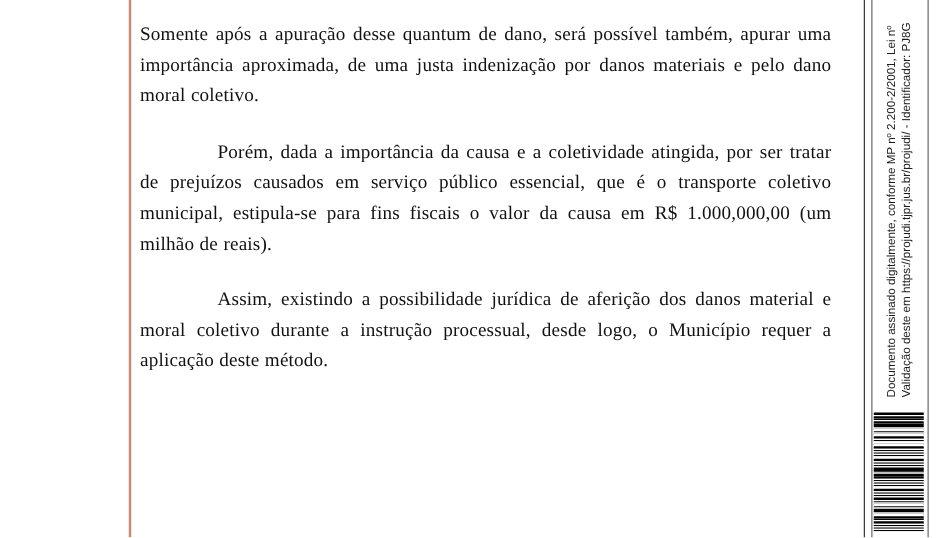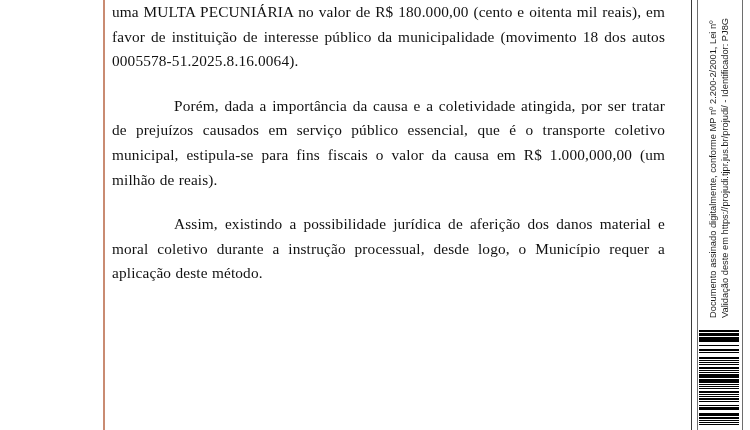--- a/index.html
+++ b/index.html
@@ -152,23 +152,23 @@
 <body>
 
 <div id="page">
 
   <div id="doc-area">
 
     <div id="margin-rule"></div>
 
     <div id="text-column">
 
-      <p class="para noindent">uma MULTA PECUNIÁRIA no valor de R$ 180.000,00 (cento e oitenta mil reais), em favor de instituição de interesse público da municipalidade (movimento 18 dos autos 0005578-51.2025.8.16.0064).</p>
-
-
+
+
+      <p class="para noindent gap-2">Somente após a apuração desse quantum de dano, será possível também, apurar uma importância aproximada, de uma justa indenização por danos materiais e pelo dano moral coletivo.</p>
 
       <p class="para indent gap-3">Porém, dada a importância da causa e a coletividade atingida, por ser tratar de prejuízos causados em serviço público essencial, que é o transporte coletivo municipal, estipula-se para fins fiscais o valor da causa em R$ 1.000,000,00 (um milhão de reais).</p>
 
       <p class="para indent gap-3">Assim, existindo a possibilidade jurídica de aferição dos danos material e moral coletivo durante a instrução processual, desde logo, o Município requer a aplicação deste método.</p>
 
     </div>
   </div>
 
   <div id="doc-edge"></div>
 

